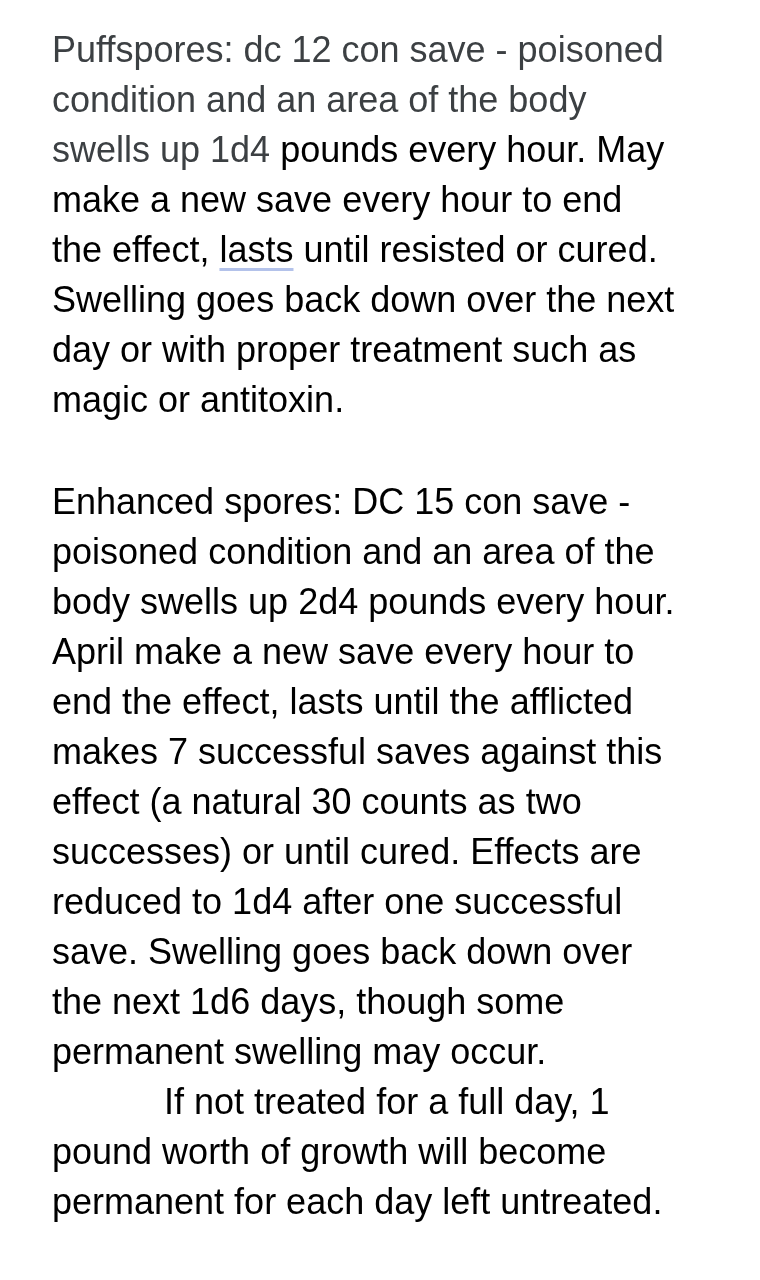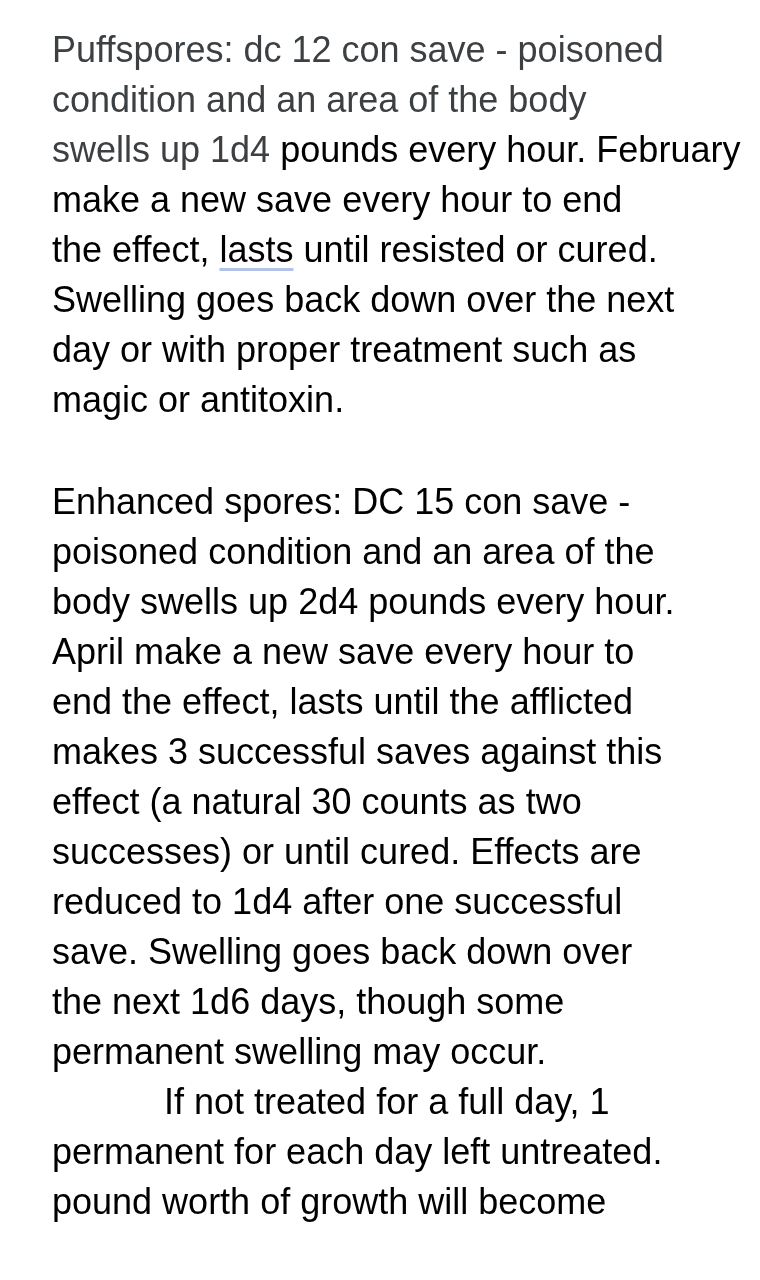--- a/index.html
+++ b/index.html
@@ -37,38 +37,38 @@
   }
 </style>
 </head>
 <body>
 
 <div class="doc-page" style="background: rgb(255, 255, 255);">
   <div>
       <div class="paragraph">
         <div class="line"><span class="seg" style="color: rgb(60, 64, 67);">Puffspores: dc 12 con save - poisoned</span></div>
         <div class="line"><span class="seg" style="color: rgb(60, 64, 67);">condition and an area of the body</span></div>
-        <div class="line"><span class="seg" style="color: rgb(60, 64, 67);">swells up 1d4 </span><span class="seg" style="color: rgb(0, 0, 0);">pounds every hour. February</span></div>
+        <div class="line"><span class="seg" style="color: rgb(60, 64, 67);">swells up 1d4 </span><span class="seg" style="color: rgb(0, 0, 0);">pounds every hour. May</span></div>
         <div class="line"><span class="seg" style="color: rgb(0, 0, 0);">make a new save every hour to end</span></div>
         <div class="line"><span class="seg" style="color: rgb(0, 0, 0);">the effect, </span><span class="seg suggestion-underline" style="color: rgb(0, 0, 0);">lasts</span><span class="seg" style="color: rgb(0, 0, 0);"> until resisted or cured.</span></div>
         <div class="line"><span class="seg" style="color: rgb(0, 0, 0);">Swelling goes back down over the next</span></div>
         <div class="line"><span class="seg" style="color: rgb(0, 0, 0);">day or with proper treatment such as</span></div>
         <div class="line"><span class="seg" style="color: rgb(0, 0, 0);">magic or antitoxin.</span></div>
       </div>
       <div class="paragraph">
         <div class="line"><span class="seg" style="color: rgb(0, 0, 0);">Enhanced spores: DC 15 con save -</span></div>
         <div class="line"><span class="seg" style="color: rgb(0, 0, 0); text-align: right;">poisoned condition and an area of the</span></div>
         <div class="line"><span class="seg" style="color: rgb(0, 0, 0);">body swells up 2d4 pounds every hour.</span></div>
         <div class="line"><span class="seg" style="color: rgb(0, 0, 0);">April make a new save every hour to</span></div>
         <div class="line"><span class="seg" style="color: rgb(0, 0, 0);">end the effect, lasts until the afflicted</span></div>
-        <div class="line"><span class="seg" style="color: rgb(0, 0, 0);">makes 3 successful saves against this</span></div>
+        <div class="line"><span class="seg" style="color: rgb(0, 0, 0);">makes 7 successful saves against this</span></div>
         <div class="line"><span class="seg" style="color: rgb(0, 0, 0);">effect (a natural 30 counts as two</span></div>
         <div class="line"><span class="seg" style="color: rgb(0, 0, 0);">successes) or until cured. Effects are</span></div>
         <div class="line"><span class="seg" style="color: rgb(0, 0, 0);">reduced to 1d4 after one successful</span></div>
         <div class="line"><span class="seg" style="color: rgb(0, 0, 0);">save. Swelling goes back down over</span></div>
         <div class="line"><span class="seg" style="color: rgb(0, 0, 0); text-align: right;">the next 1d6 days, though some</span></div>
         <div class="line"><span class="seg" style="color: rgb(0, 0, 0);">permanent swelling may occur.</span></div>
         <div class="line indent"><span class="seg" style="color: rgb(0, 0, 0);">If not treated for a full day, 1</span></div>
+        <div class="line"><span class="seg" style="color: rgb(0, 0, 0);">pound worth of growth will become</span></div>
         <div class="line"><span class="seg" style="color: rgb(0, 0, 0);">permanent for each day left untreated.</span></div>
-        <div class="line"><span class="seg" style="color: rgb(0, 0, 0);">pound worth of growth will become</span></div>
       </div>
     </div>
 </div>
 
 </body></html>

